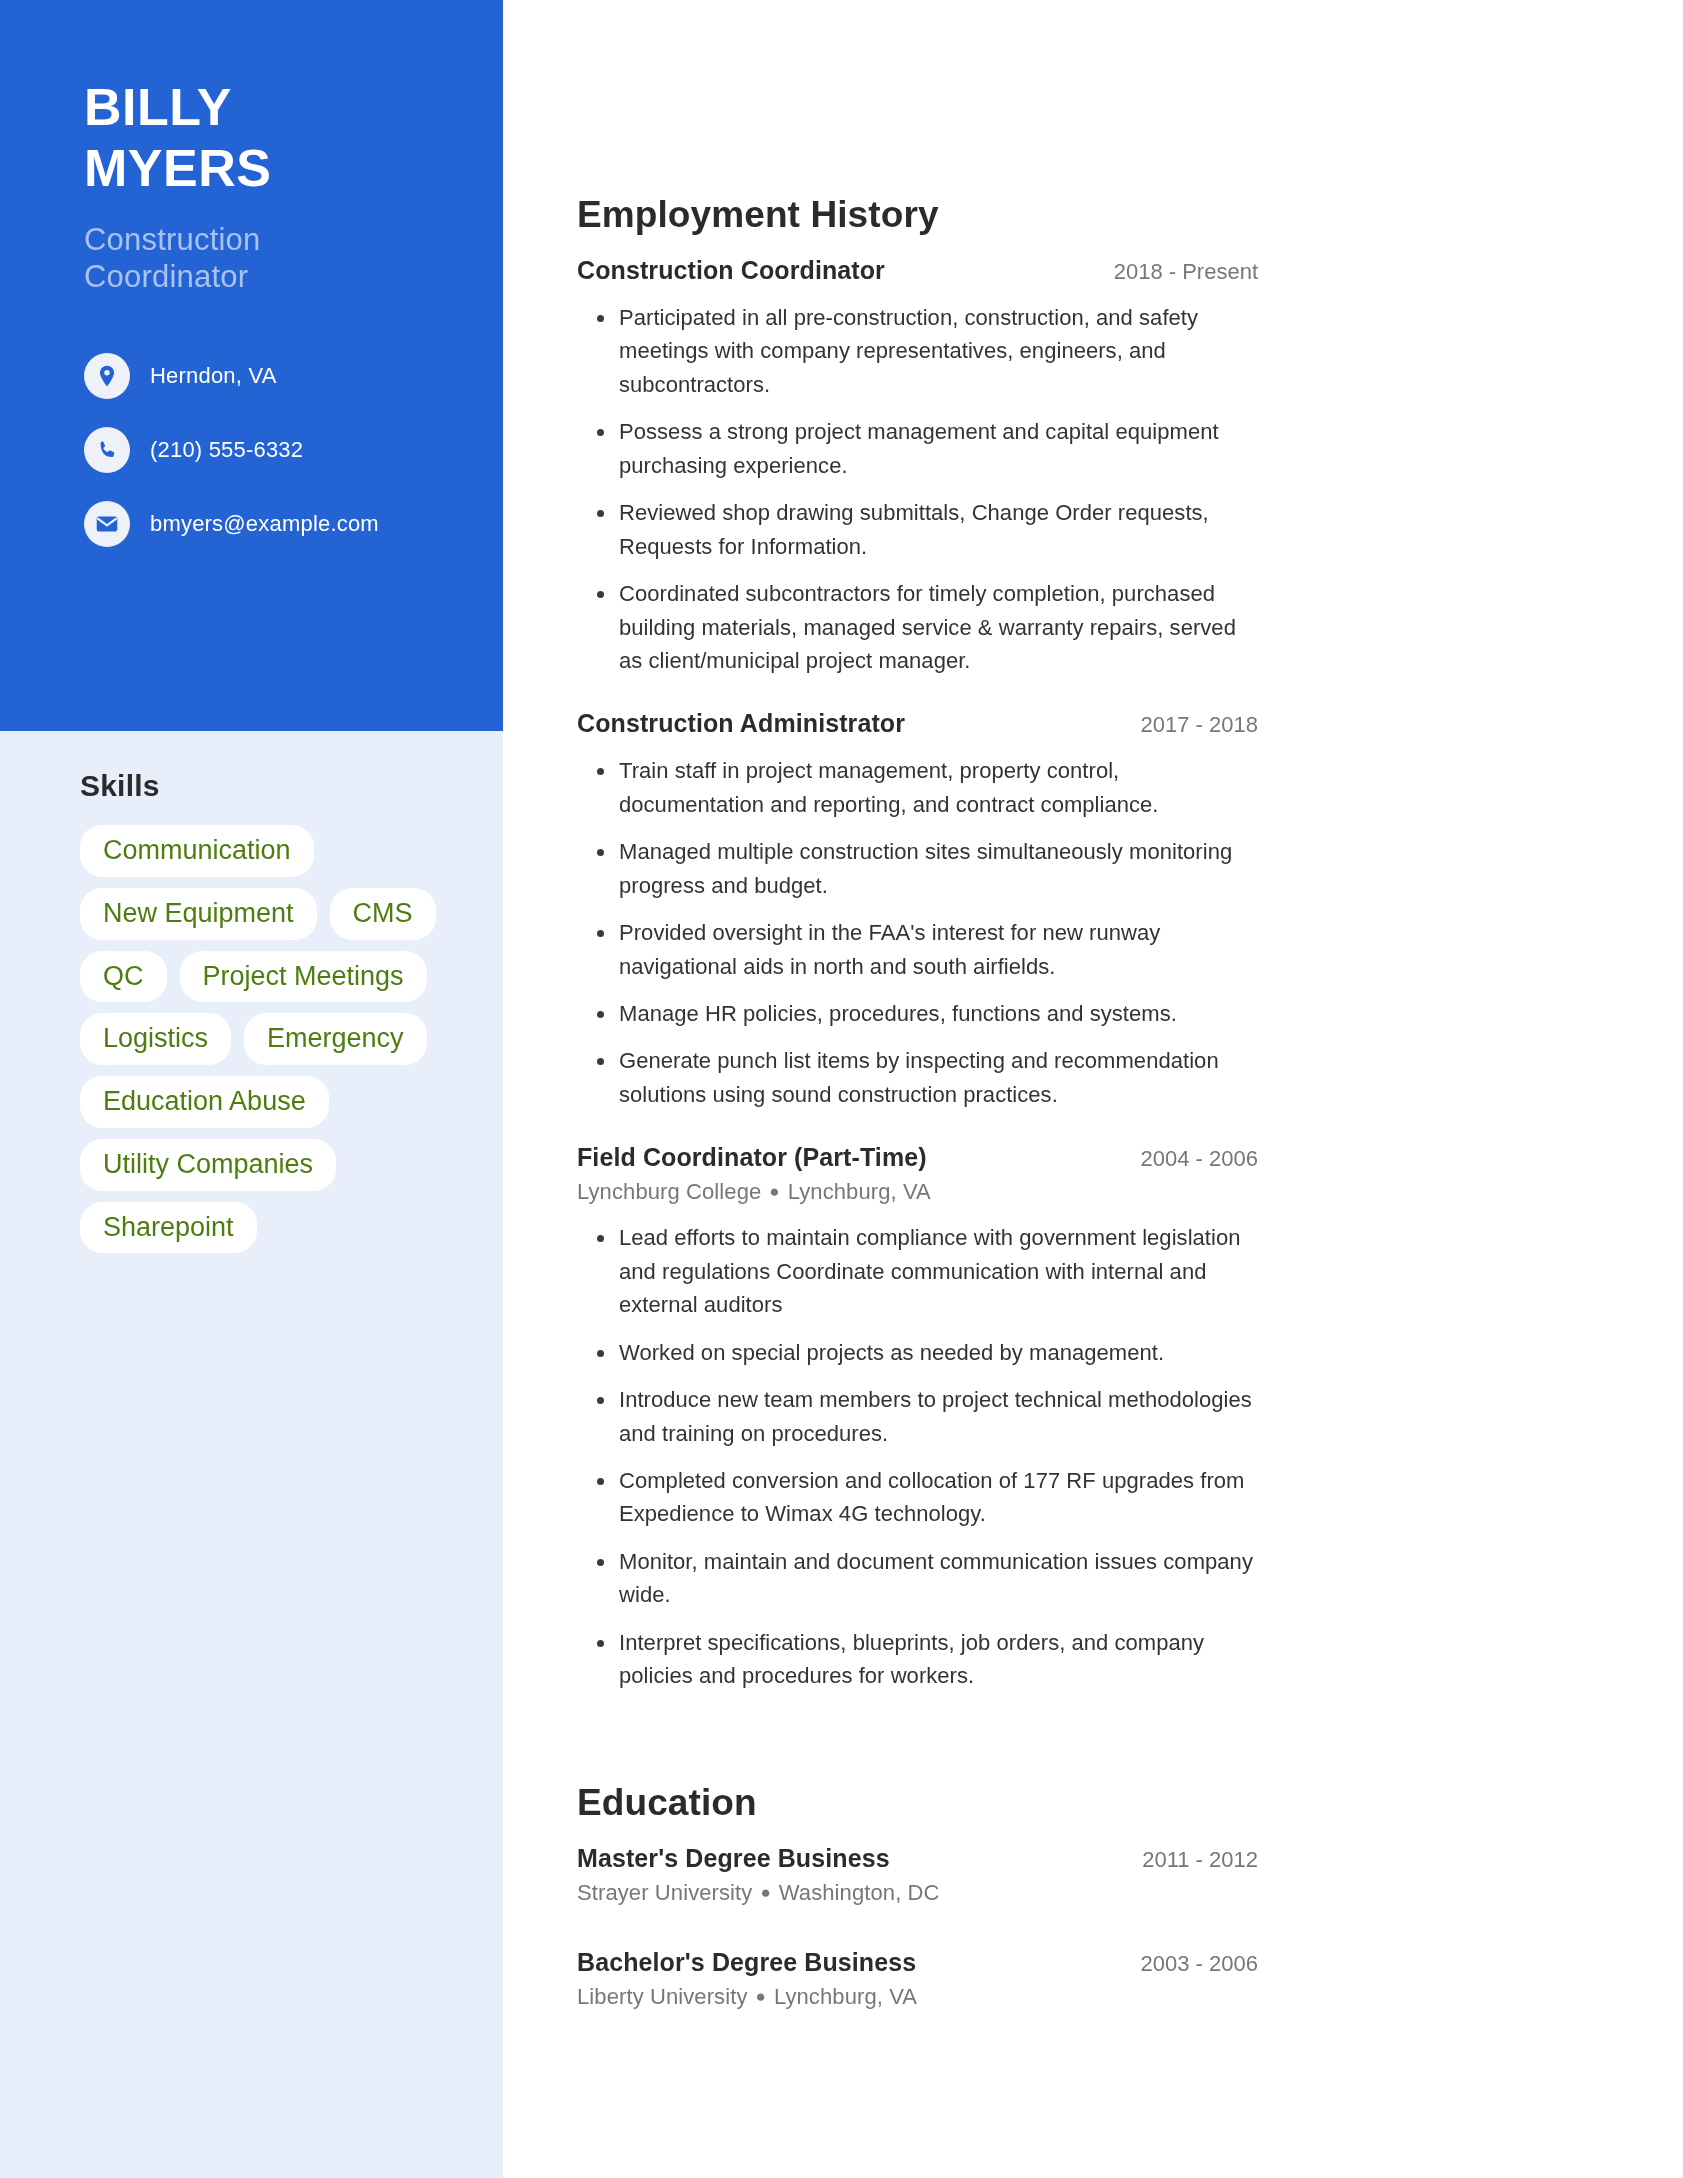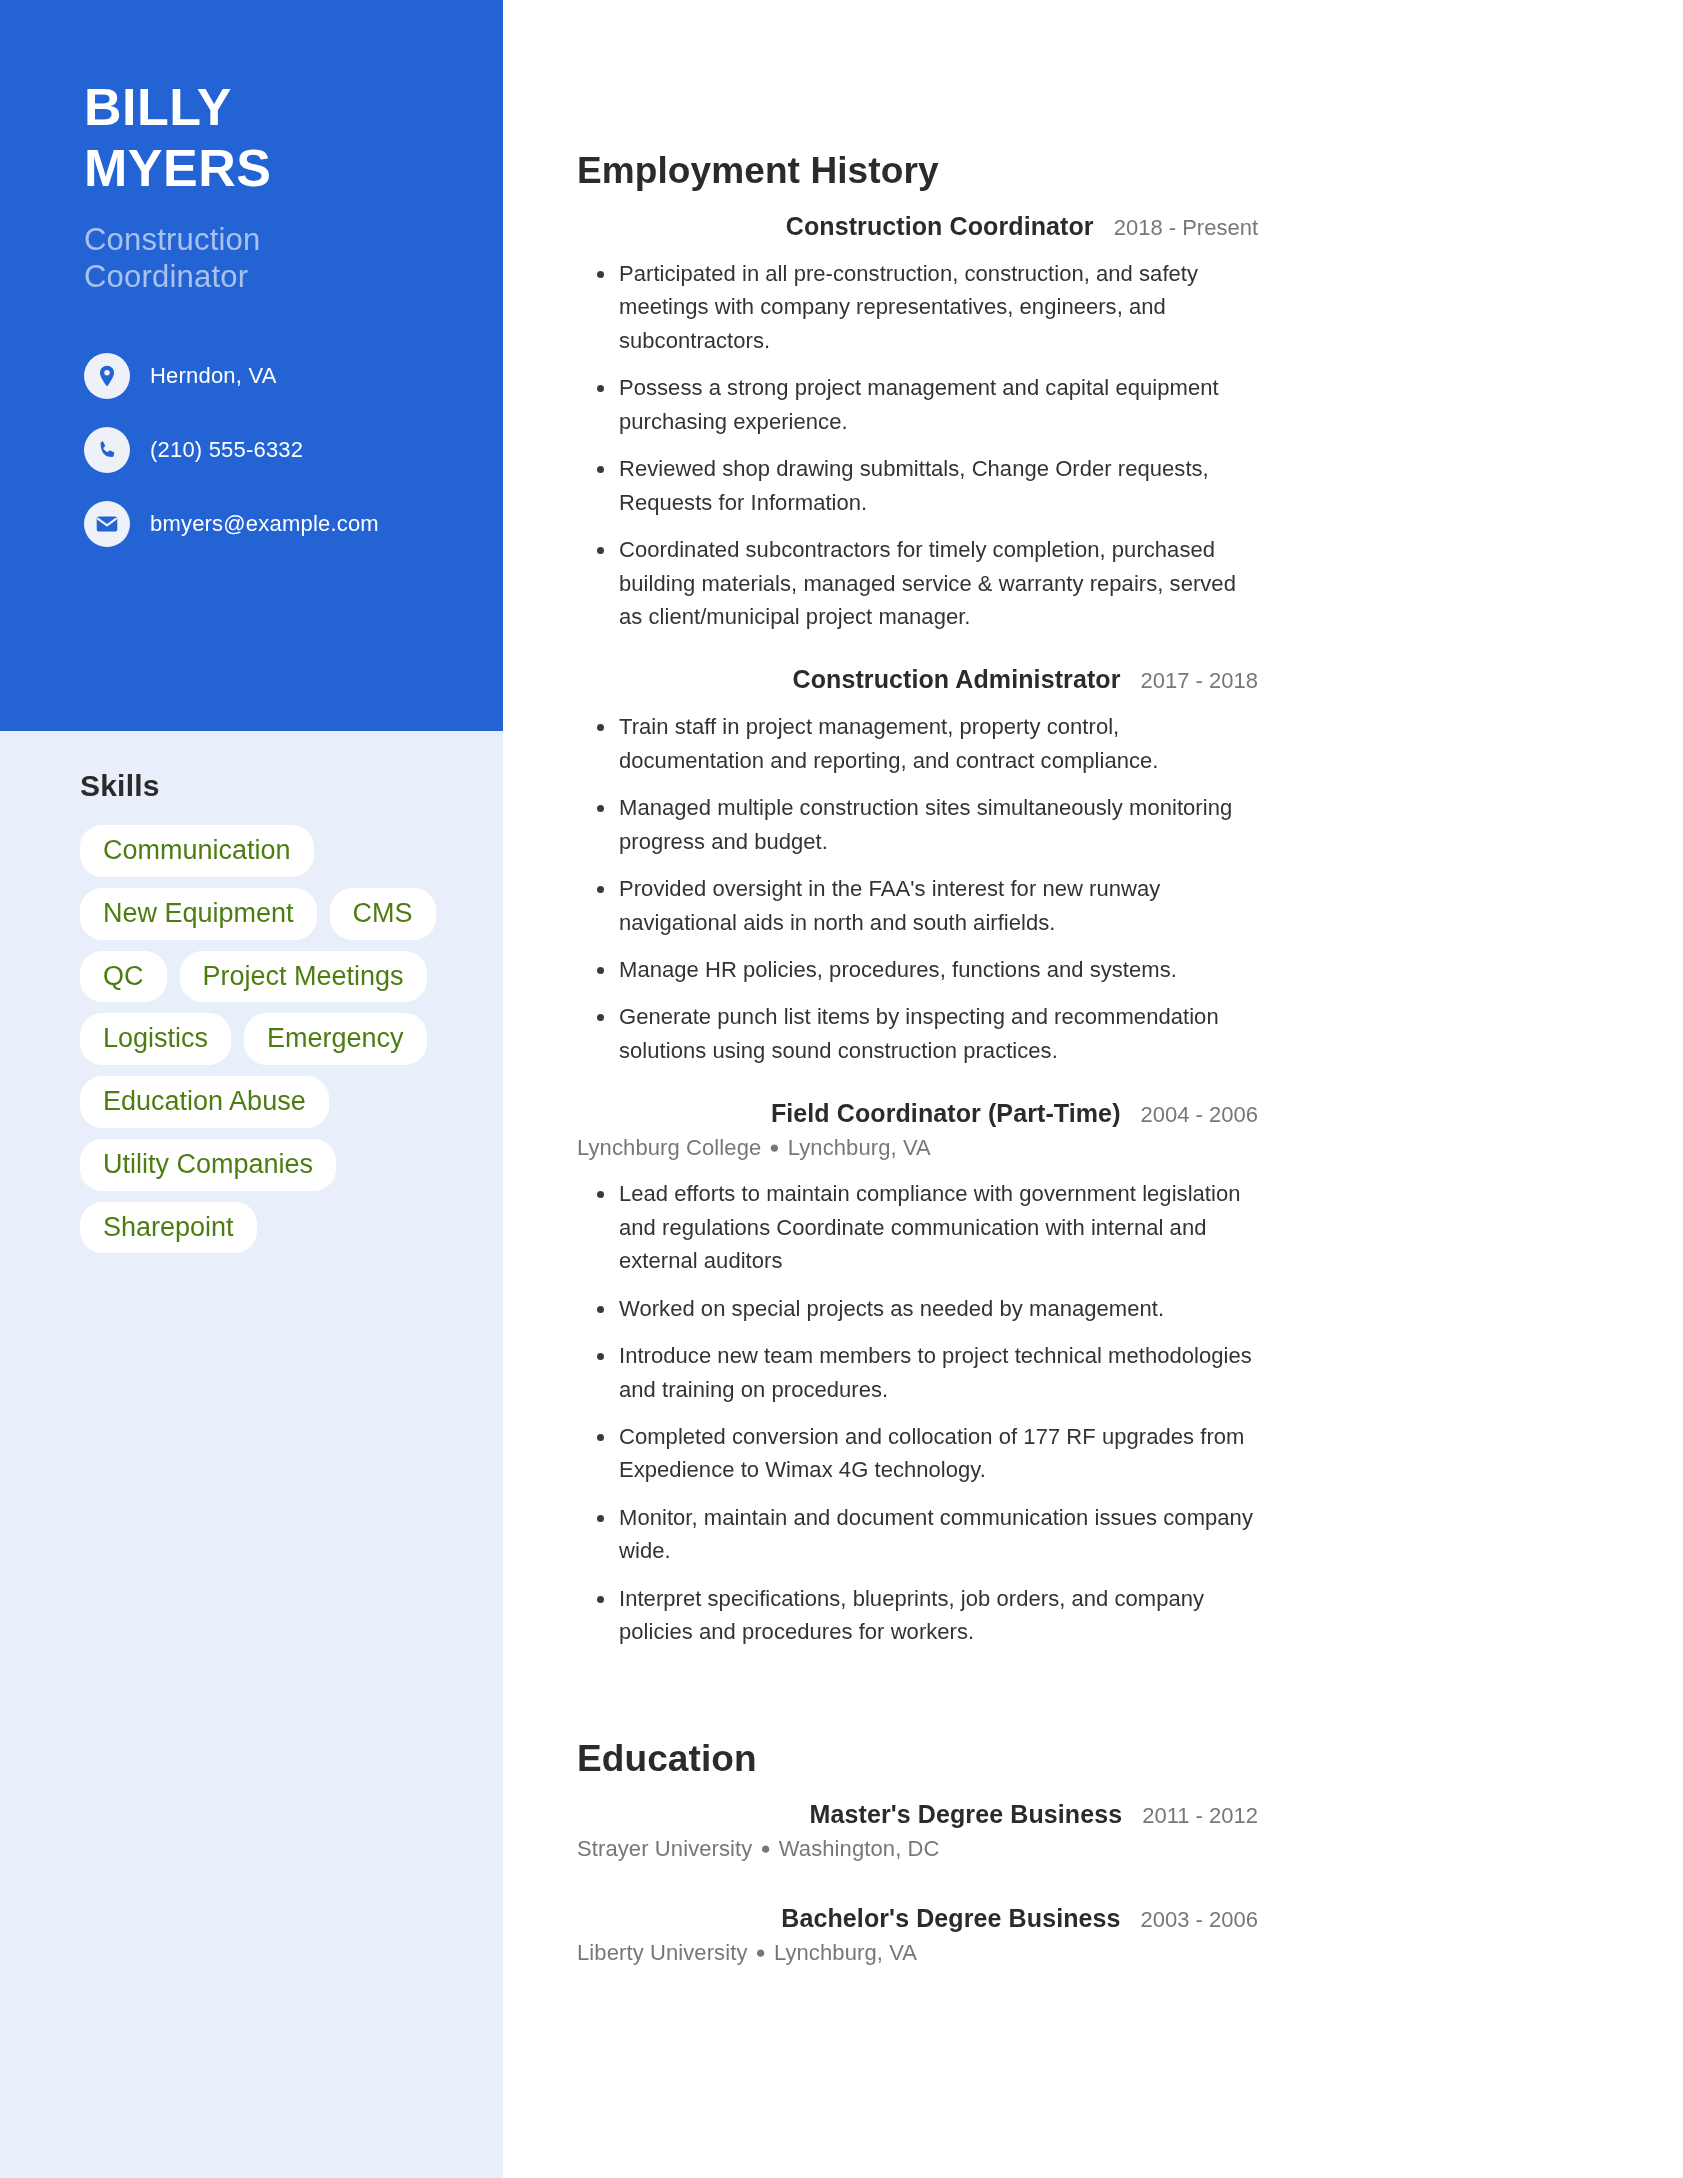--- a/index.html
+++ b/index.html
@@ -106,32 +106,33 @@
     color: #4d7c0f;
     line-height: 1.25;
     white-space: nowrap;
   }
 
   
   .main {
     flex: 1;
     box-sizing: border-box;
     padding: 150px 99px 10px 74px;
+    margin-top: 44px;
   }
   .section-heading {
     font-size: 37px;
     font-weight: bold;
     color: #2b2b2b;
     letter-spacing: 0.1px;
     margin: 0 0 20px 0;
   }
   .entry { margin-bottom: 6px; }
   .entry-head {
     display: flex;
-    justify-content: flex-end;
+    justify-content: space-between;
     align-items: baseline;
   }
   .entry-title {
     font-size: 25px;
     font-weight: bold;
     color: #2b2b2b;
     letter-spacing: 0.1px;
   }
   .entry-date {
     font-size: 22px;

